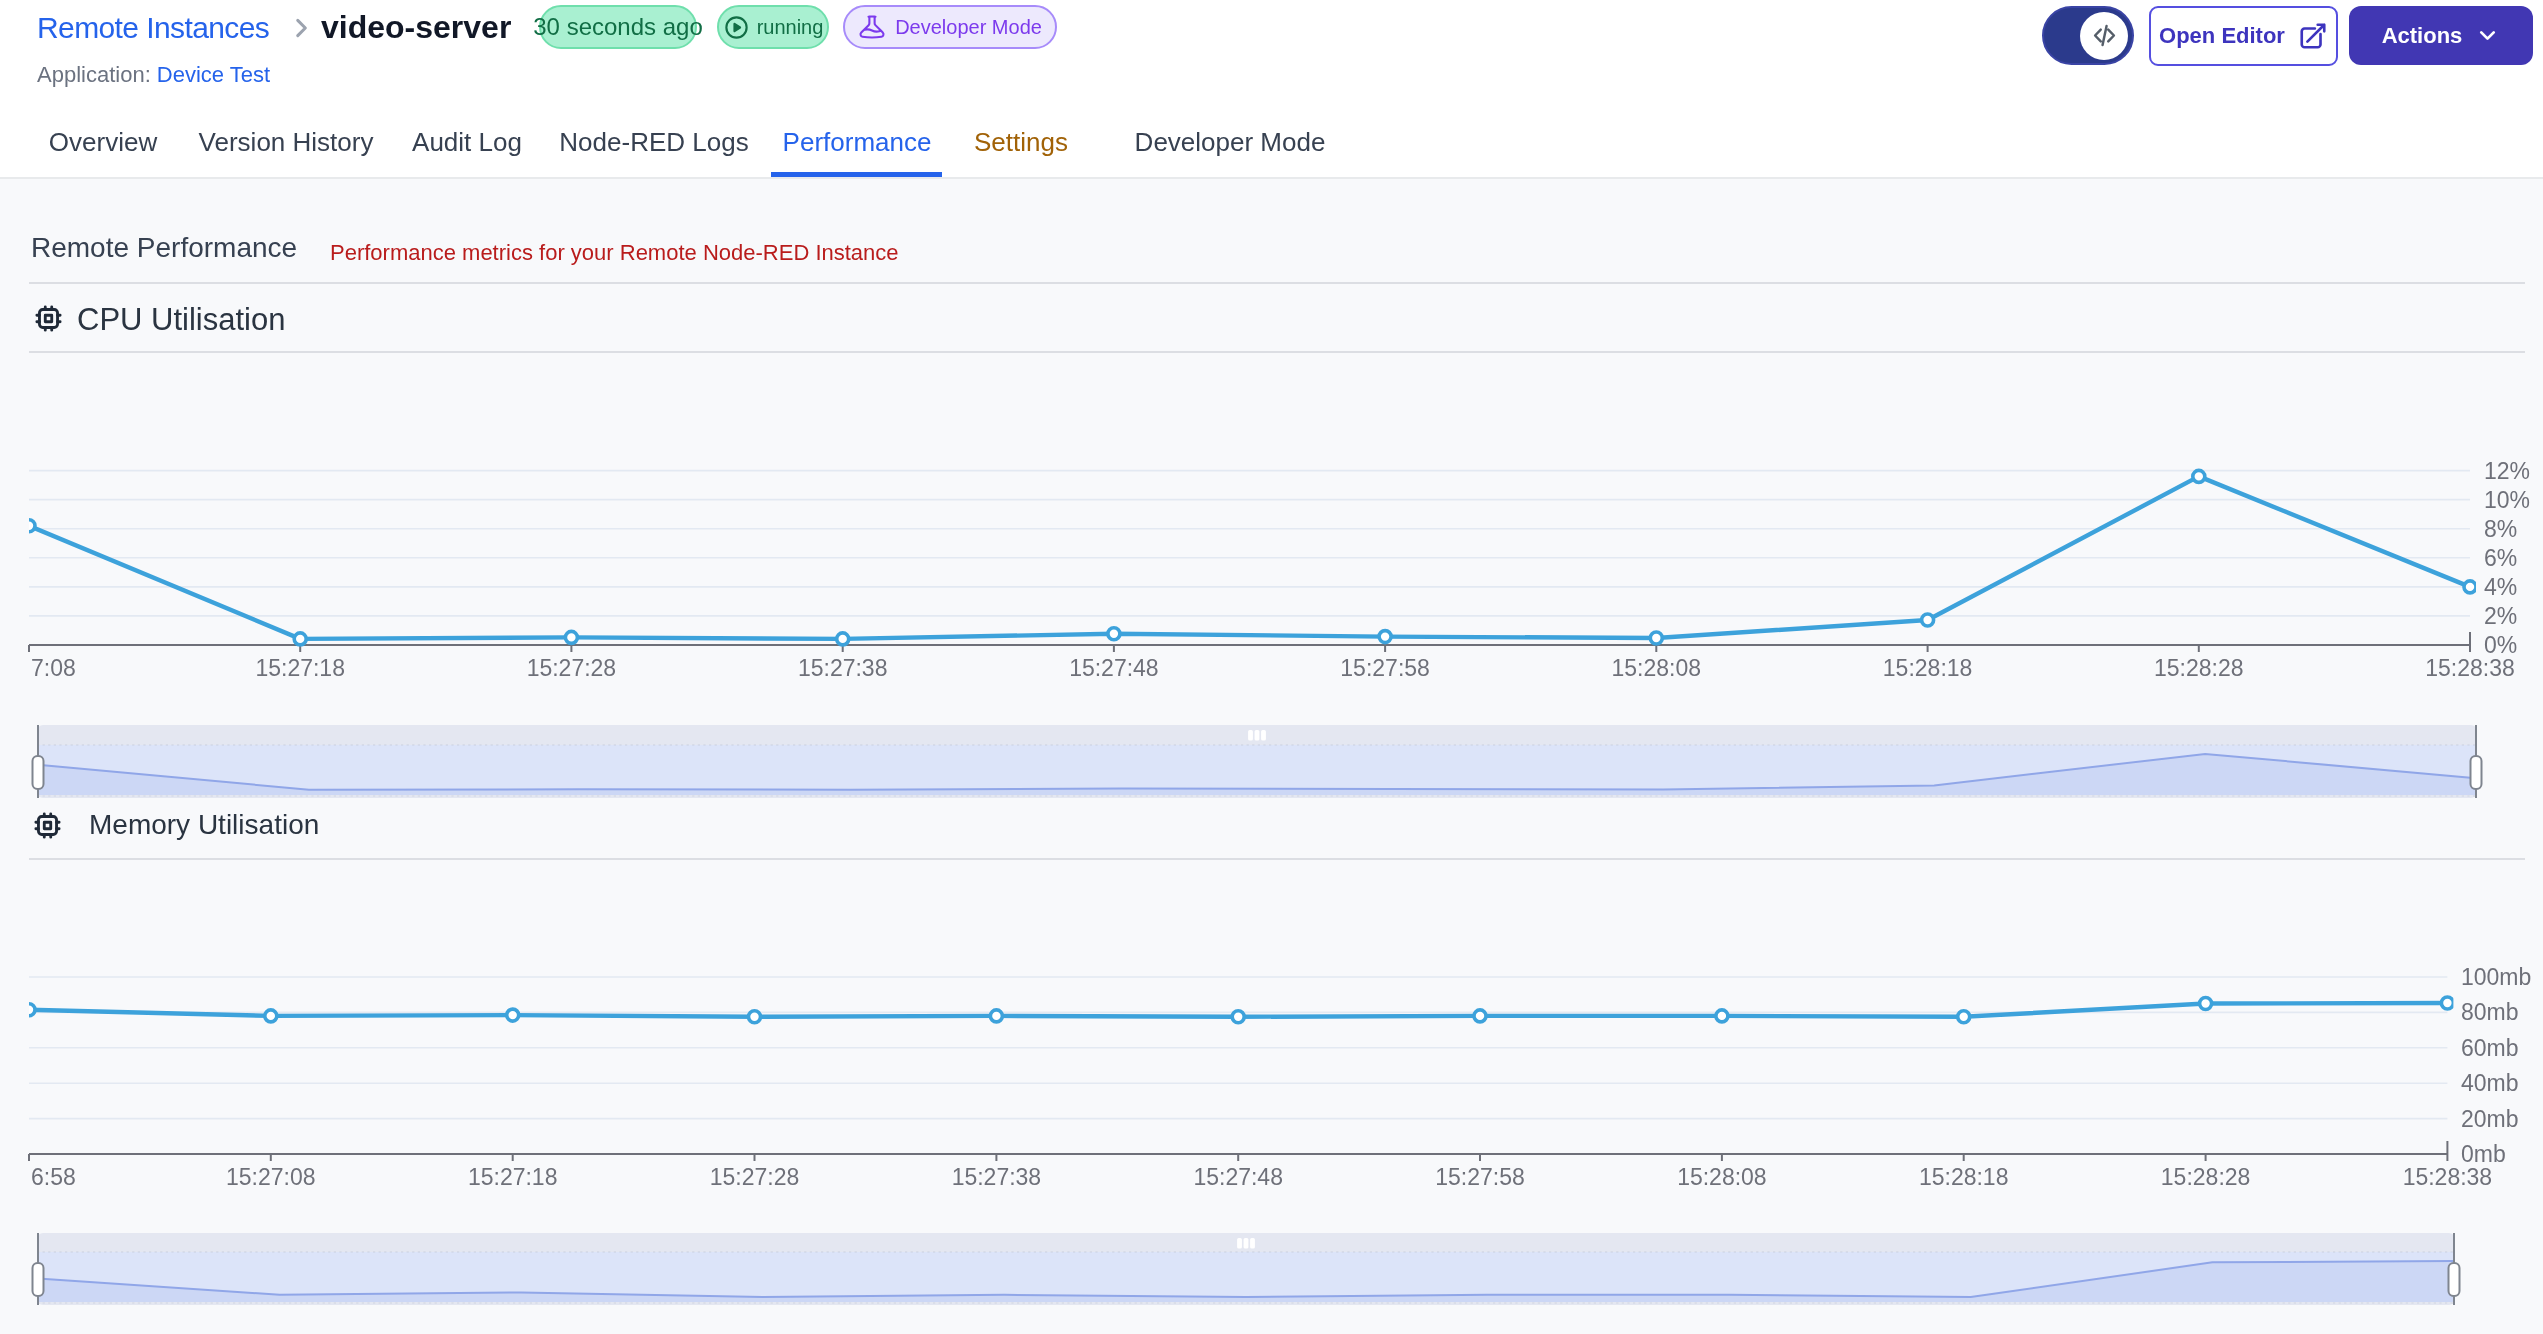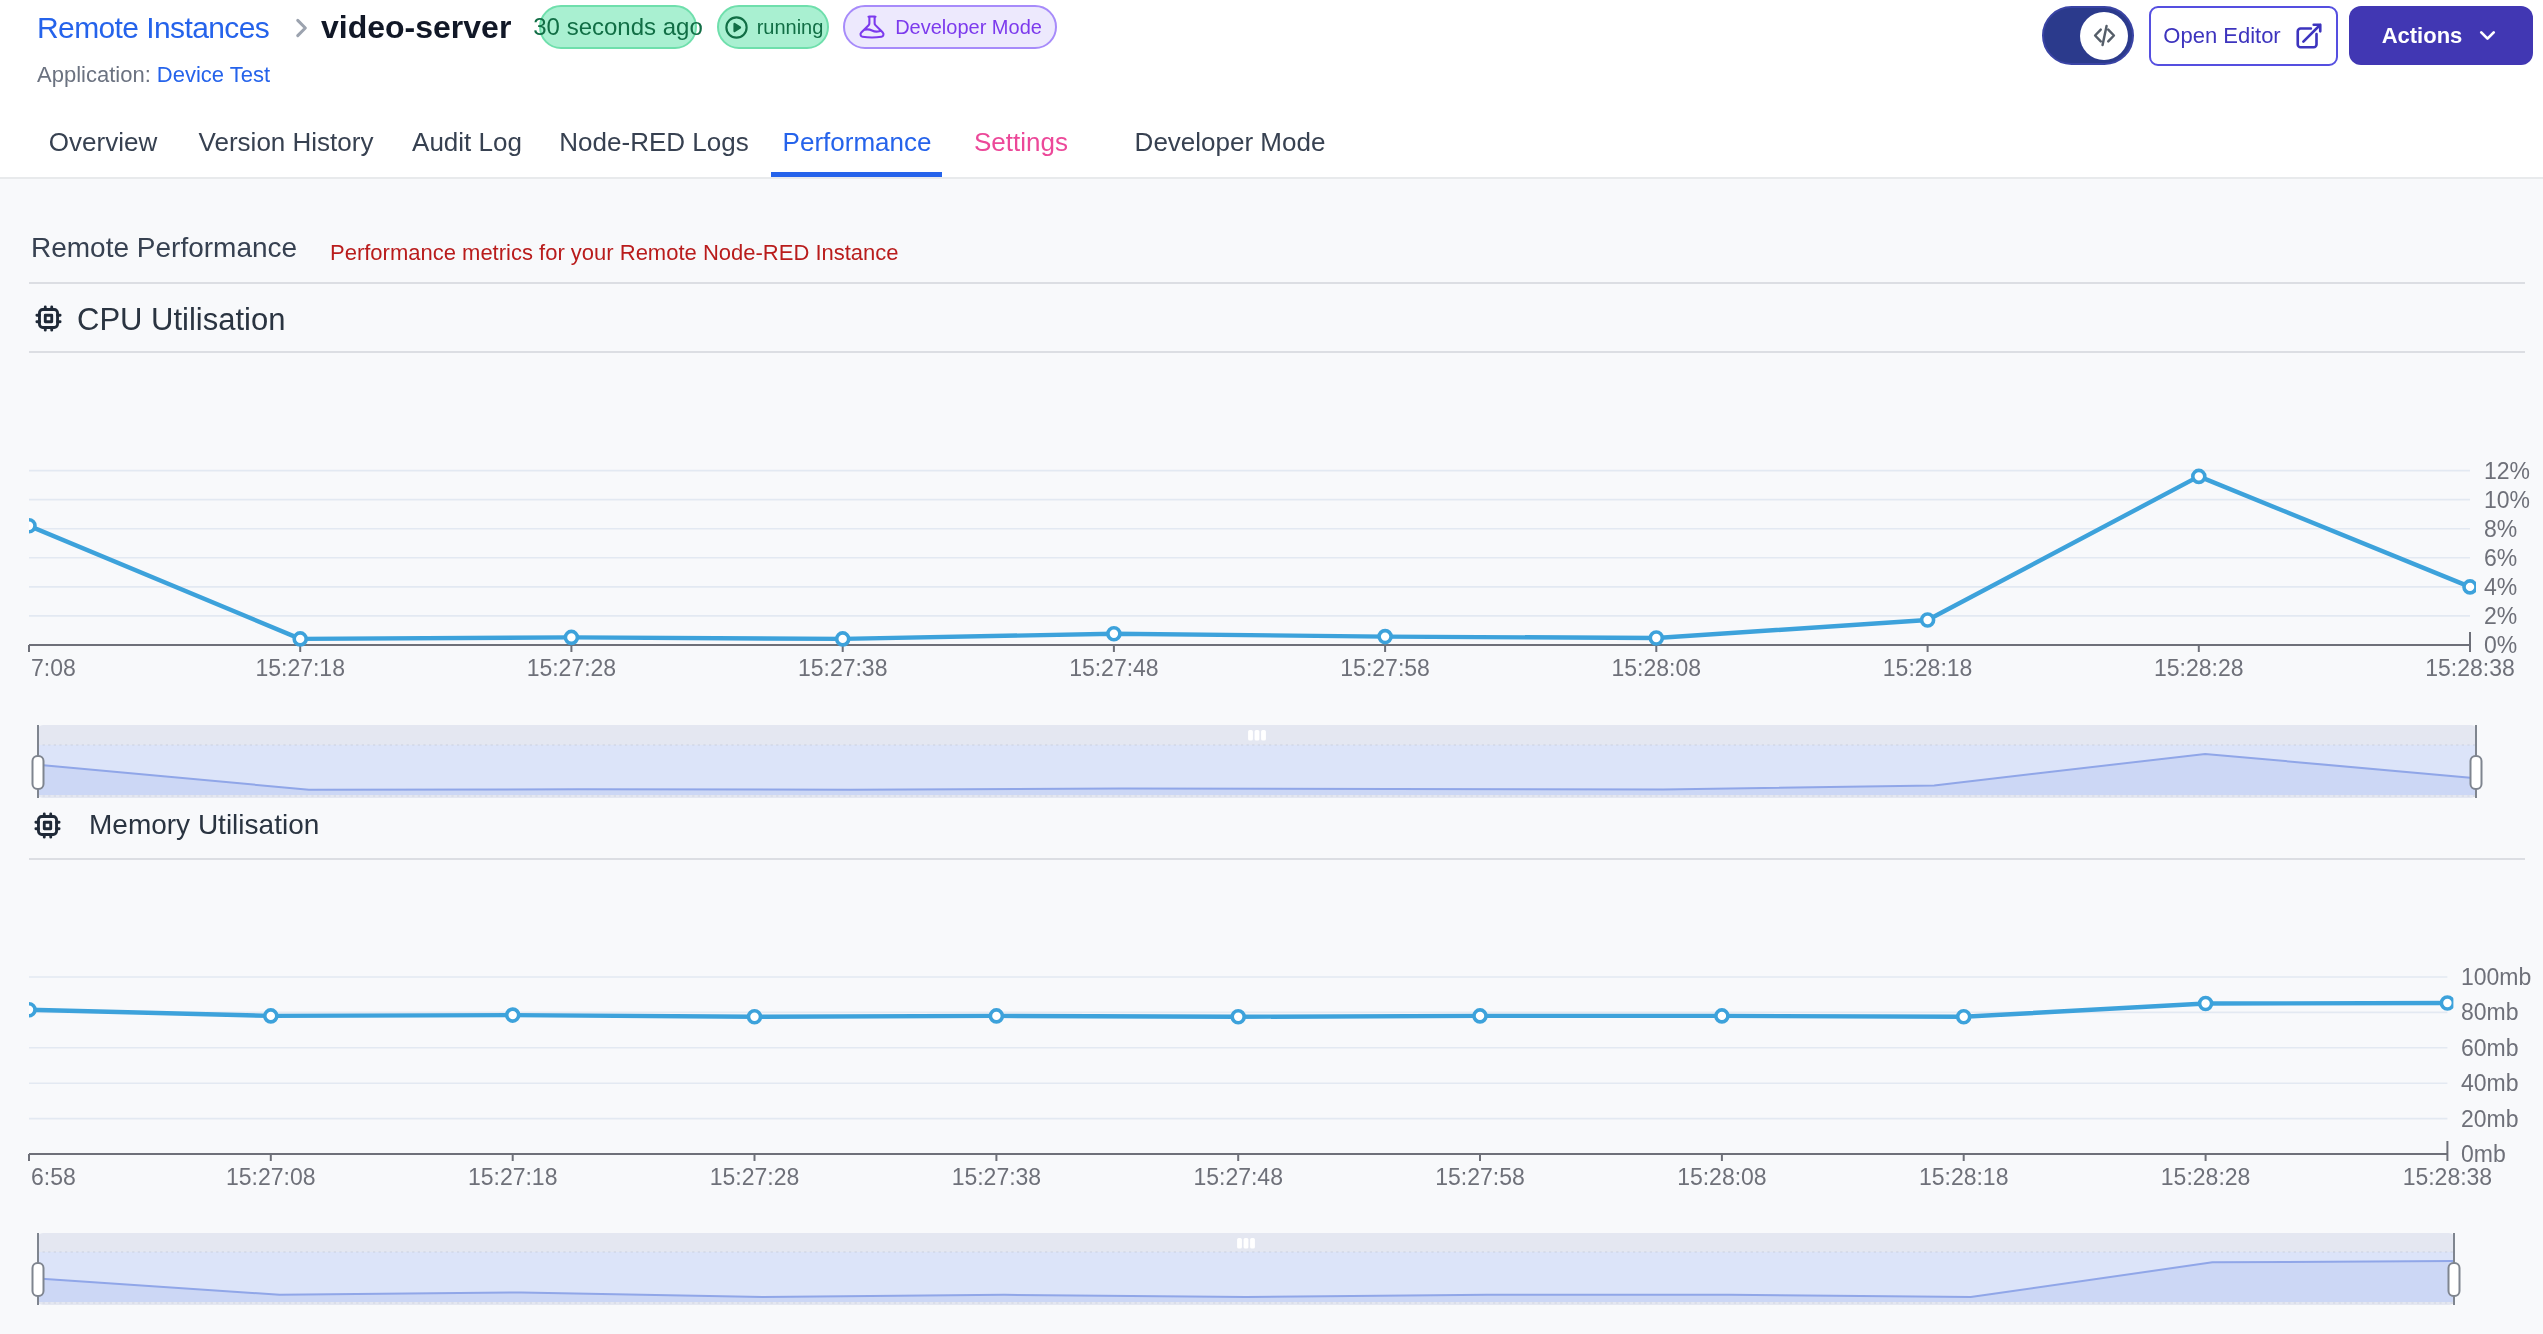--- a/index.html
+++ b/index.html
@@ -37,42 +37,42 @@
 
 <div class="abs" style="left:37px;top:62px;font-size:22px;color:#6B7280;">Application: <span style="color:#2563EB;">Device Test</span></div>
 
 <div class="abs" style="left:2042px;top:6px;width:92px;height:59px;border-radius:30px;background:#2B3A8C;border:2px solid #3A44A5;">
   <div class="abs" style="left:36px;top:3.5px;width:48px;height:48px;border-radius:50%;background:#fff;display:flex;align-items:center;justify-content:center;">
       <svg width="31" height="31" viewBox="0 0 24 24" fill="none" stroke="#555E69" stroke-width="1.9" stroke-linecap="round" stroke-linejoin="round">
         <path d="M9.1 7.4L4.7 12l4.4 4.6M14.9 7.4l4.4 4.6-4.4 4.6M13.6 4.6l-3.1 14.8"></path>
       </svg>
     </div>
 </div>
-<div class="abs" style="left:2149px;top:6px;width:189px;height:60px;border-radius:9px;background:#fff;border:2px solid #554FE0;color:#3D34BE;font-size:22px;font-weight:normal;white-space:nowrap;display:flex;align-items:center;justify-content:center;gap:13px;">
+<div class="abs" style="left:2149px;top:6px;width:189px;height:60px;border-radius:9px;background:#fff;border:2px solid #554FE0;color:#3D34BE;font-size:22px;font-weight:bold;white-space:nowrap;display:flex;align-items:center;justify-content:center;gap:13px;">
     <span>Open Editor</span>
     <svg width="30" height="30" viewBox="0 0 24 24" fill="none" stroke="#3D34BE" stroke-width="2.1" stroke-linecap="round" stroke-linejoin="round">
       <path d="M13.5 6H5.25A2.25 2.25 0 0 0 3 8.25v10.5A2.25 2.25 0 0 0 5.25 21h10.5A2.25 2.25 0 0 0 18 18.75V10.5"></path>
       <path d="M7.5 16.5L21 3m0 0h-5.25M21 3v5.25"></path>
     </svg>
   </div>
 <div class="abs" style="left:2349px;top:6px;width:184px;height:59px;border-radius:12px;background:#4137B3;color:#fff;font-size:22px;font-weight:bold;display:flex;align-items:center;justify-content:center;gap:13px;">
     <span>Actions</span>
     <svg width="25" height="25" viewBox="0 0 24 24" fill="none" stroke="#fff" stroke-width="2.6" stroke-linecap="round" stroke-linejoin="round">
       <path d="M6 9l6 6 6-6"></path>
     </svg>
   </div>
 
 <div class="abs" style="left:0;top:177px;width:2543px;height:2px;background:#E8EAEC;"></div>
 <div class="abs tab" style="left:-97px;color:#374151;">Overview</div>
 <div class="abs tab" style="left:86px;color:#374151;">Version History</div>
 <div class="abs tab" style="left:267px;color:#374151;">Audit Log</div>
 <div class="abs tab" style="left:454px;color:#374151;">Node-RED Logs</div>
 <div class="abs tab" style="left:657px;color:#2563EB;">Performance</div>
 <div class="abs" style="left:771px;top:172px;width:171px;height:5px;background:#2563EB;"></div>
-<div class="abs tab" style="left:821px;color:#ec4899;">Settings</div>
+<div class="abs tab" style="left:821px;color:#a16207;">Settings</div>
 <div class="abs tab" style="left:1030px;color:#374151;">Developer Mode</div>
 
 <div class="abs" style="left:0;top:179px;width:2543px;height:1155px;background:#F8F9FB;"></div>
 
 <div class="abs" style="left:31px;top:232px;font-size:28px;font-weight:500;color:#374151;">Remote Performance</div>
 <div class="abs" style="left:330px;top:240px;font-size:22px;color:#b91c1c;">Performance metrics for your Remote Node-RED Instance</div>
 <div class="hr" style="top:282px;"></div>
 
 <div class="abs" style="left:33px;top:303px;"><svg width="31" height="31" viewBox="0 0 24 24" fill="none" stroke="#1F2937" stroke-width="2.2" stroke-linecap="round" stroke-linejoin="round">
       <rect x="5" y="5" width="14" height="14" rx="2.5"></rect>

